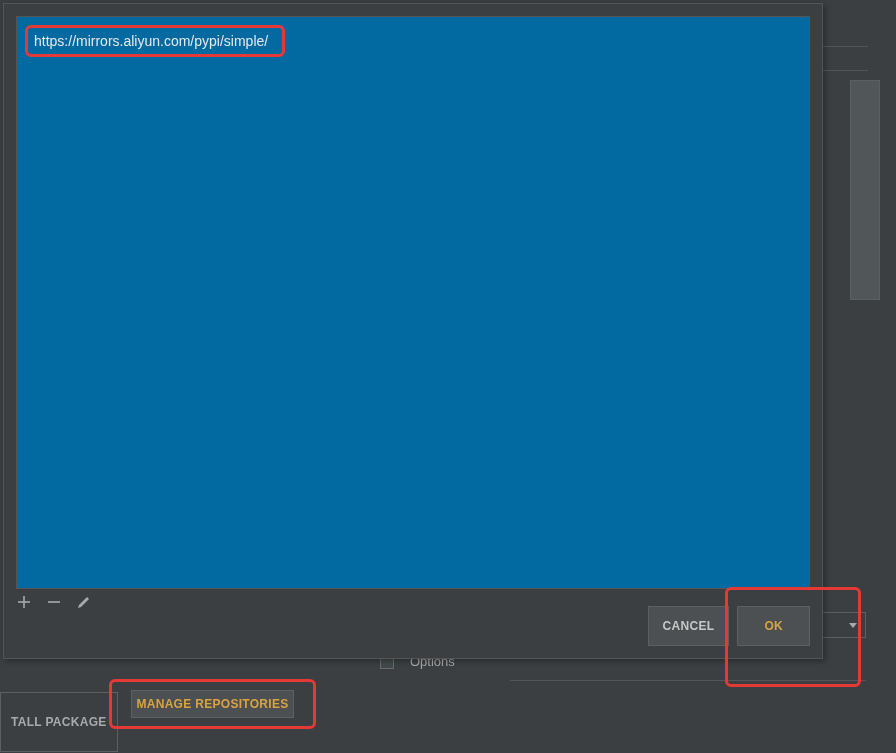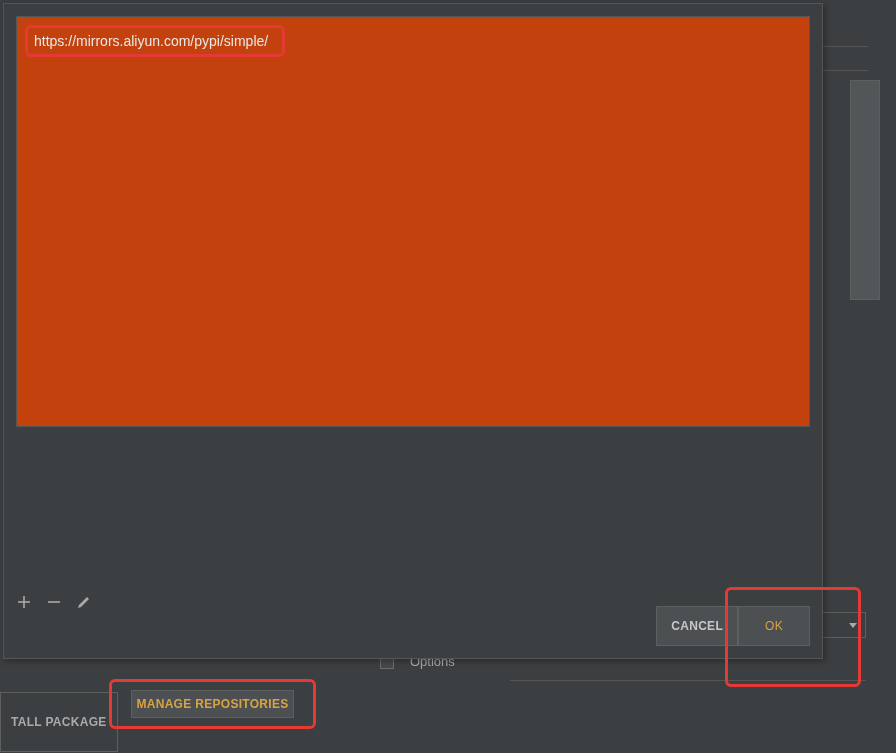--- a/index.html
+++ b/index.html
@@ -142,22 +142,22 @@
       background: #3c3f41;
       border: 1px solid #555;
       box-shadow: 2px 2px 6px rgba(0,0,0,.35);
     }
     
     .repo-list {
       position: absolute;
       left: 12px;
       top: 12px;
       right: 12px;
-      height: 411px;
-      background: #c2410c;
+      height: 573px;
+      background: #0369a1;
       border: 1px solid #555;
     }
     
     .repo-item-wrap {
       position: absolute;
       left: 8px;
       top: 8px;
       width: 260px;
       height: 32px;
       border: 3px solid #e53935;
@@ -191,37 +191,38 @@
     .tb-icon svg {
       width: 14px;
       height: 14px;
     }
     
     .dialog-buttons {
       position: absolute;
       right: 12px;
       bottom: 12px;
       display: flex;
+      gap: 8px;
     }
     .cancel-button {
       padding: 6px 14px;
       background: #4c5052;
       color: #c7c7c7;
       font-size: 12px;
       font-weight: 600;
       letter-spacing: 0.3px;
       border: 1px solid #5e6060;
       cursor: pointer;
     }
     .ok-button {
       padding: 12px 26px;
       background: #4c5052;
       color: #d9a343;
       font-size: 12px;
-      font-weight: 400;
+      font-weight: 700;
       letter-spacing: 0.3px;
       border: 1px solid #5e6060;
       cursor: pointer;
     }
     
     .highlight-ok {
       position: absolute;
       left: 725px;
       top: 587px;
       width: 136px;

